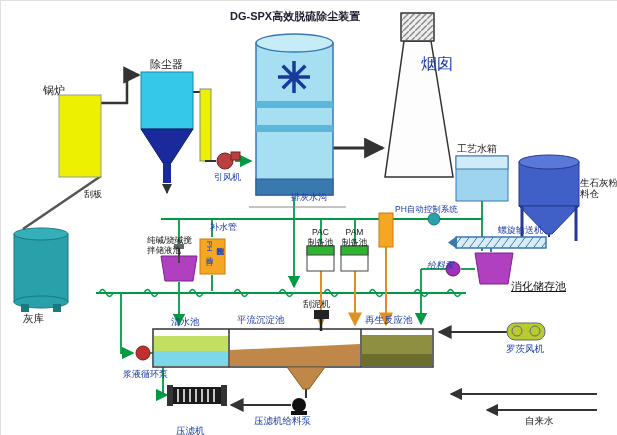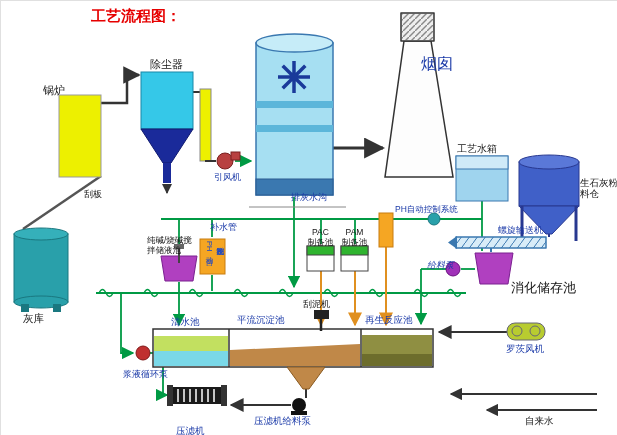--- a/index.html
+++ b/index.html
@@ -237,21 +237,21 @@
     <rect x="290" y="410" width="16" height="4" fill="#111"></rect>
   </g>
 
   <g>
     <rect x="506" y="322" width="38" height="17" rx="8" fill="#b8cc30" stroke="#667"></rect>
     <circle cx="516" cy="330" r="5" fill="none" stroke="#667"></circle>
     <circle cx="534" cy="330" r="5" fill="none" stroke="#667"></circle>
   </g>
 </svg>
 
-<div class="lb red bold" style="left:90px;top:6px;font-size:15px;">工艺流程图：</div>
+<div class="lb bold" style="left:229px;top:9px;font-size:11px;color:#1c1c2e;">DG-SPX高效脱硫除尘装置</div>
 
 <div class="lb" style="left:42px;top:83px;font-size:11px;">锅炉</div>
 <div class="lb" style="left:83px;top:188px;font-size:9px;">刮板</div>
 <div class="lb" style="left:22px;top:311px;font-size:10.5px;">灰库</div>
 <div class="lb" style="left:149px;top:57px;font-size:11px;">除尘器</div>
 <div class="lb blue" style="left:213px;top:171px;font-size:9px;">引风机</div>
 <div class="lb blue" style="left:400px;top:54px;font-size:16px;padding-left:20px;">烟囱</div>
 <div class="lb blue" style="left:290px;top:191px;font-size:9px;">排灰水沟</div>
 <div class="lb blue" style="left:209px;top:221px;font-size:9px;">补水管</div>
 <div class="lb" style="left:146px;top:234px;font-size:8.5px;">纯碱/烧碱搅
@@ -260,21 +260,21 @@
 控制系统</div>
 <div class="lb ctr" style="left:304px;top:226px;width:31px;font-size:8.5px;">PAC
 制备池</div>
 <div class="lb ctr" style="left:338px;top:226px;width:31px;font-size:8.5px;">PAM
 制备池</div>
 <div class="lb blue" style="left:394px;top:203px;font-size:8.5px;">PH自动控制系统</div>
 <div class="lb" style="left:456px;top:142px;font-size:10px;">工艺水箱</div>
 <div class="lb" style="left:579px;top:176px;font-size:9.5px;">生石灰粉
 料仓</div>
 <div class="lb blue" style="left:497px;top:224px;font-size:9px;">螺旋输送机</div>
-<div class="lb" style="left:510px;top:279px;font-size:13px;">消化储存池</div>
+<div class="lb" style="left:510px;top:279px;font-size:11px;text-decoration:underline;">消化储存池</div>
 <div class="lb blue" style="left:426px;top:259px;font-size:9px;font-style:italic;">给料泵</div>
 <div class="lb blue" style="left:163px;top:315px;font-size:9.5px;margin-left:7px;">清水池</div>
 <div class="lb blue" style="left:236px;top:313px;font-size:9.5px;">平流沉淀池</div>
 <div class="lb" style="left:302px;top:298px;font-size:9px;">刮泥机</div>
 <div class="lb blue" style="left:364px;top:313px;font-size:9.5px;">再生反应池</div>
 <div class="lb blue" style="left:122px;top:368px;font-size:9px;">浆液循环泵</div>
 <div class="lb blue" style="left:175px;top:424px;font-size:9.5px;">压滤机</div>
 <div class="lb blue" style="left:253px;top:414px;font-size:9.5px;">压滤机给料泵</div>
 <div class="lb blue" style="left:505px;top:342px;font-size:9.5px;">罗茨风机</div>
 <div class="lb" style="left:524px;top:414px;font-size:9.5px;">自来水</div>

